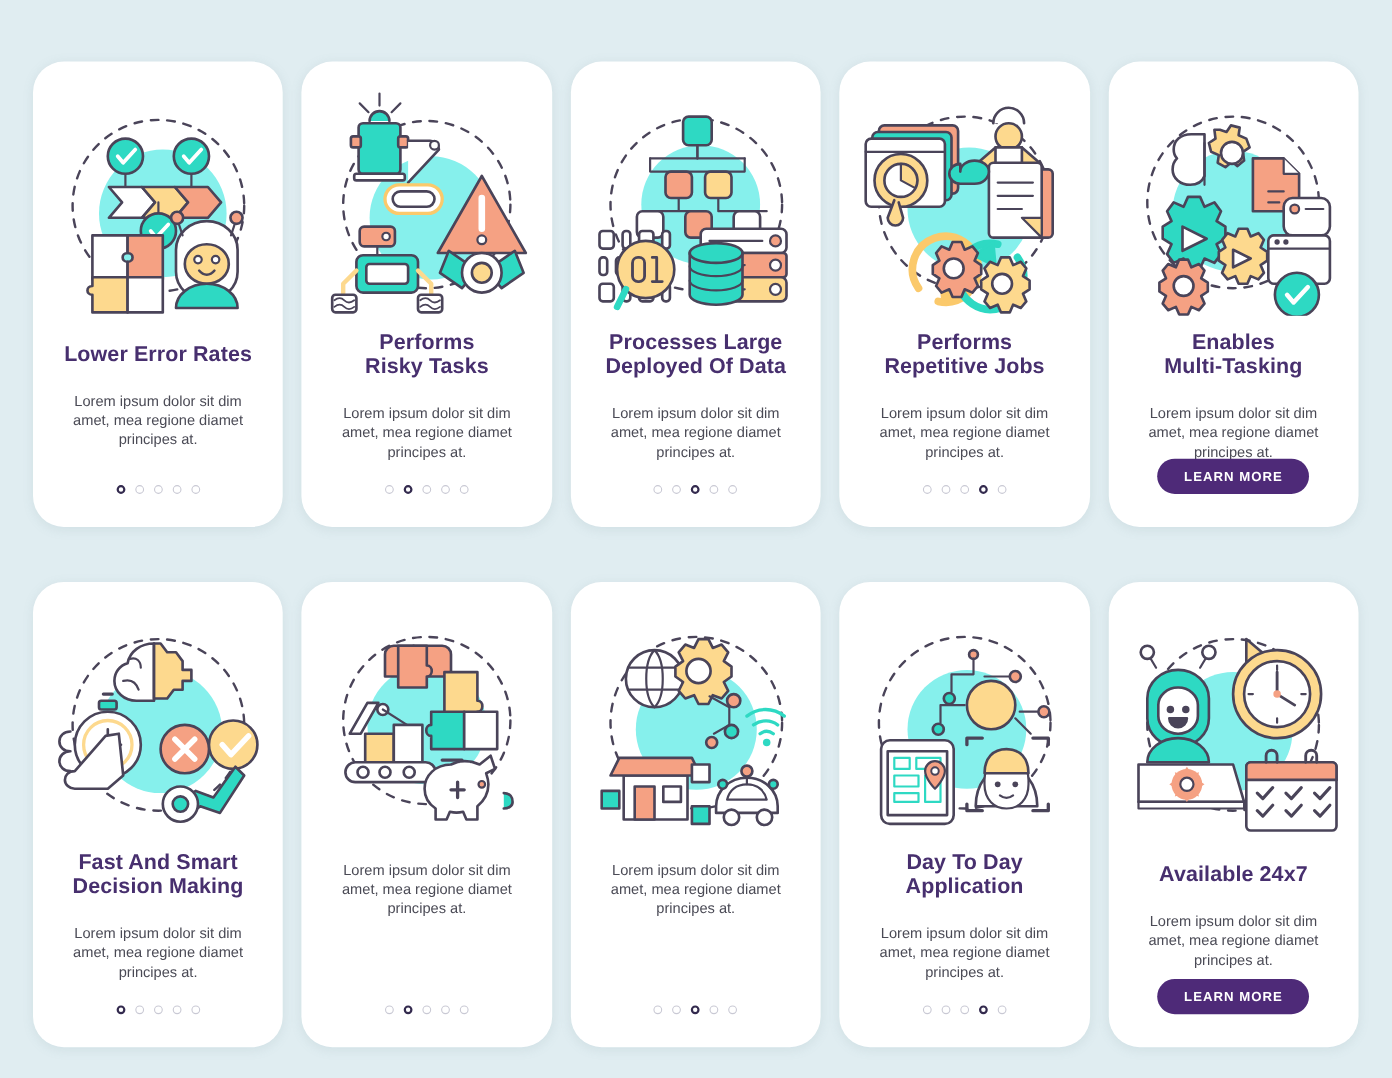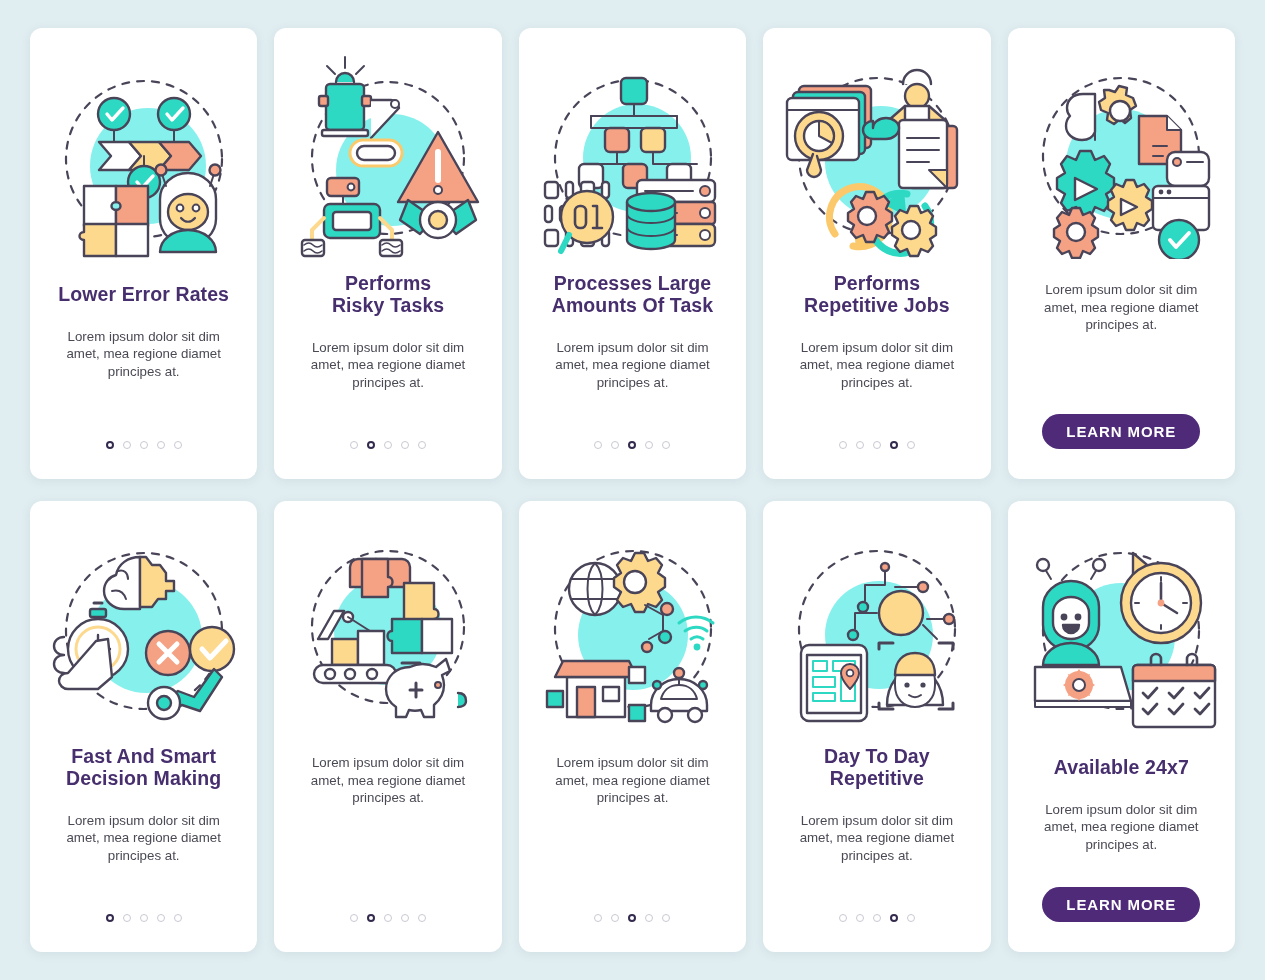--- a/index.html
+++ b/index.html
@@ -21,29 +21,30 @@
     padding: 28px 30px;
     display: grid;
     grid-template-columns: repeat(5, 1fr);
     grid-template-rows: repeat(2, 1fr);
     column-gap: 17px;
     row-gap: 22px;
   }
 
   .card {
     background: #ffffff;
-    border-radius: 12px;
+    border-radius: 28px;
     box-shadow: 0 2px 10px rgba(110,140,150,0.13);
     display: flex;
     flex-direction: column;
     align-items: center;
     box-sizing: border-box;
     padding: 18px 14px 14px 14px;
     position: relative;
     overflow: hidden;
+    margin-top: 28px;
   }
 
   .illus {
     width: 200px;
     height: 205px;
     margin-top: 8px;
     flex: 0 0 auto;
     display: block;
   }
 
@@ -92,21 +93,21 @@
     background: transparent;
   }
   .dot.active {
     border-color: #332a4e;
     border-width: 2.4px;
   }
 
   .learn-more {
     background: #4e2a78;
     color: #ffffff;
-    font-size: 15px;
+    font-size: 12px;
     font-weight: bold;
     letter-spacing: 0.9px;
     border: none;
     border-radius: 999px;
     padding: 9px 24px;
     cursor: pointer;
     font-family: "Liberation Sans", sans-serif;
   }
 
   
@@ -259,21 +260,21 @@
   <circle cx="172" cy="181" r="5" fill="#FFFFFF" stroke-width="2"></circle>
   <path d="M110 159h34M110 181h34" stroke-width="2"></path>
   <g fill="#2ED9C3">
             <path d="M94 148h48v38a24 9 0 0 1-48 0z"></path>
             <ellipse cx="118" cy="148" rx="24" ry="9"></ellipse>
           </g>
   <path d="M94 160a24 9 0 0 0 48 0M94 173a24 9 0 0 0 48 0" stroke-width="2"></path>
         </svg>
       </div>
       <div class="card-title">Processes Large
-Amounts Of Task</div>
+Deployed Of Data</div>
       <div class="card-body">Lorem ipsum dolor sit dim
 amet, mea regione diamet
 principes at.</div>
       <div class="card-footer">
       <div class="dots">
           <span class="dot"></span>
           <span class="dot"></span>
           <span class="dot active"></span>
           <span class="dot"></span>
           <span class="dot"></span>
@@ -357,20 +358,22 @@
   <path d="M40 110l6-8 9 4 4-9h11l4 9 9-4 6 8-4 9 8 5v11l-8 5 4 9-6 8-9-4-4 9H59l-4-9-9 4-6-8 4-9-8-5v-11l8-5z" fill="#2ED9C3"></path>
   <path d="M54 124l22 11-22 11z" fill="#FFFFFF"></path>
   <path d="M90 136l5-6 7 3 3-7h8l3 7 7-3 5 6-3 7 6 4v8l-6 4 3 7-5 6-7-3-3 7h-8l-3-7-7 3-5-6 3-7-6-4v-8l6-4z" fill="#FDD98E"></path>
   <path d="M100 145l16 8-16 8z" fill="#FFFFFF"></path>
   <path d="M36 164l5-6 7 3 3-7h8l3 7 7-3 5 6-3 7 6 4v8l-6 4 3 7-5 6-7-3-3 7h-8l-3-7-7 3-5-6 3-7-6-4v-8l6-4z" fill="#F5A183"></path>
   <circle cx="55" cy="178" r="9" fill="#FFFFFF"></circle>
   <circle cx="158" cy="186" r="20" fill="#2ED9C3"></circle>
   <path d="M149 186l6 7 13-14" stroke="#FFFFFF" stroke-width="4"></path>
         </svg>
       </div>
+      <div class="card-title">Enables
+Multi-Tasking</div>
       <div class="card-body">Lorem ipsum dolor sit dim
 amet, mea regione diamet
 principes at.</div>
       <div class="card-footer">
       <button class="learn-more">LEARN MORE</button>
       </div>
     </div>
     <div class="card">
       <div>
         <svg class="illus" viewBox="0 0 200 205" xmlns="http://www.w3.org/2000/svg" stroke="#4A4459" stroke-width="2.4" stroke-linecap="round" stroke-linejoin="round" fill="none">
@@ -521,21 +524,21 @@
   <path d="M102 122v-6h14M176 122v-6h-14M102 176v6h14M176 176v6h-14" stroke-width="3"></path>
   <path d="M110 178c0-20 12-36 28-36s28 16 28 36z" fill="#FFFFFF"></path>
   <path d="M118 154c0-12 8-20 20-20s20 8 20 20v4c0 14-9 22-20 22s-20-8-20-22z" fill="#FFFFFF" stroke-width="2"></path>
   <path d="M118 148c0-14 8-22 20-22s20 8 20 22z" fill="#FDD98E"></path>
   <circle cx="130" cy="158" r="2.6" fill="#4A4459" stroke="none"></circle>
   <circle cx="146" cy="158" r="2.6" fill="#4A4459" stroke="none"></circle>
   <path d="M132 168c4 3 8 3 12 0" stroke-width="2"></path>
         </svg>
       </div>
       <div class="card-title">Day To Day
-Repetitive</div>
+Application</div>
       <div class="card-body">Lorem ipsum dolor sit dim
 amet, mea regione diamet
 principes at.</div>
       <div class="card-footer">
       <div class="dots">
           <span class="dot"></span>
           <span class="dot"></span>
           <span class="dot"></span>
           <span class="dot active"></span>
           <span class="dot"></span>

